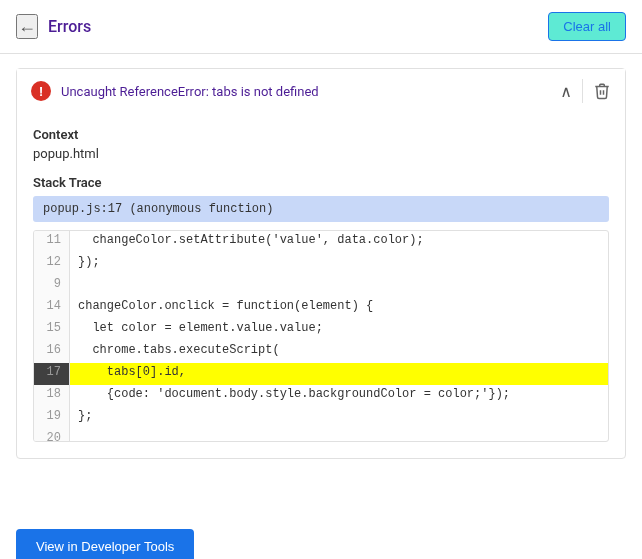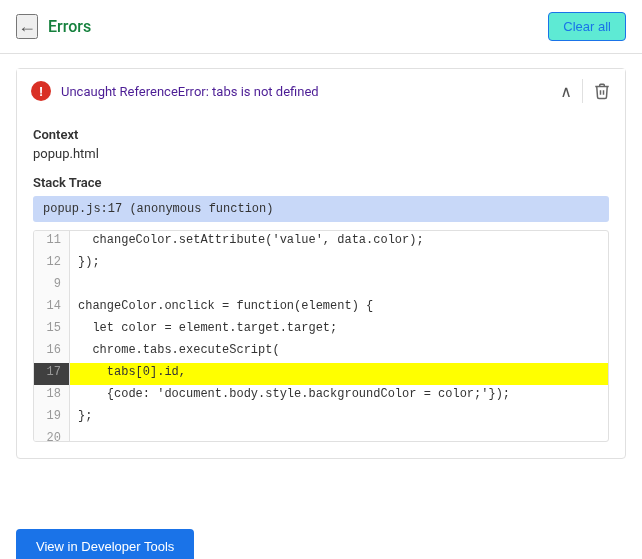--- a/index.html
+++ b/index.html
@@ -27,21 +27,21 @@
     .back-arrow {
       cursor: pointer;
       color: #555;
       font-size: 18px;
       display: flex;
       align-items: center;
     }
     .header-title {
       font-size: 16px;
       font-weight: 500;
-      color: #15803d;
+      color: #4c1d95;
     }
     .clear-all-btn {
       border: 1px solid #1a73e8;
       background: #5eead4;
       color: #1a73e8;
       padding: 6px 14px;
       border-radius: 4px;
       font-size: 13px;
       cursor: pointer;
       font-weight: 500;
@@ -259,21 +259,21 @@
           <div class="code-line">
             <span class="line-num">9</span>
             <span class="line-content"></span>
           </div>
           <div class="code-line">
             <span class="line-num">14</span>
             <span class="line-content">changeColor.onclick = function(element) {</span>
           </div>
           <div class="code-line">
             <span class="line-num">15</span>
-            <span class="line-content">  let color = element.target.target;</span>
+            <span class="line-content">  let color = element.value.value;</span>
           </div>
           <div class="code-line">
             <span class="line-num">16</span>
             <span class="line-content">  chrome.tabs.executeScript(</span>
           </div>
           <div class="code-line line-highlighted">
             <span class="line-num">17</span>
             <span class="line-content">    tabs[0].id,</span>
           </div>
           <div class="code-line">

